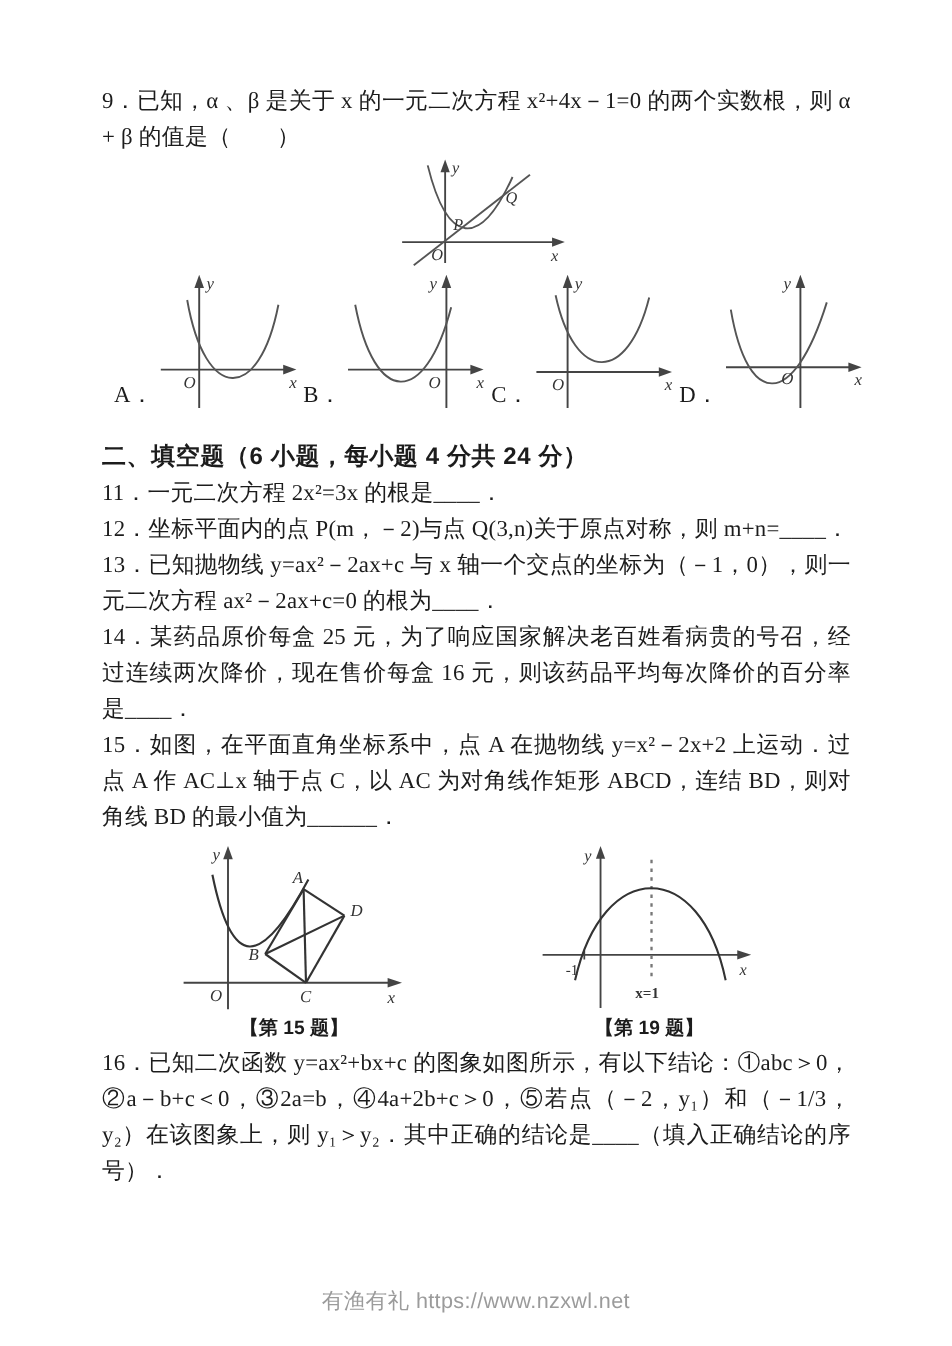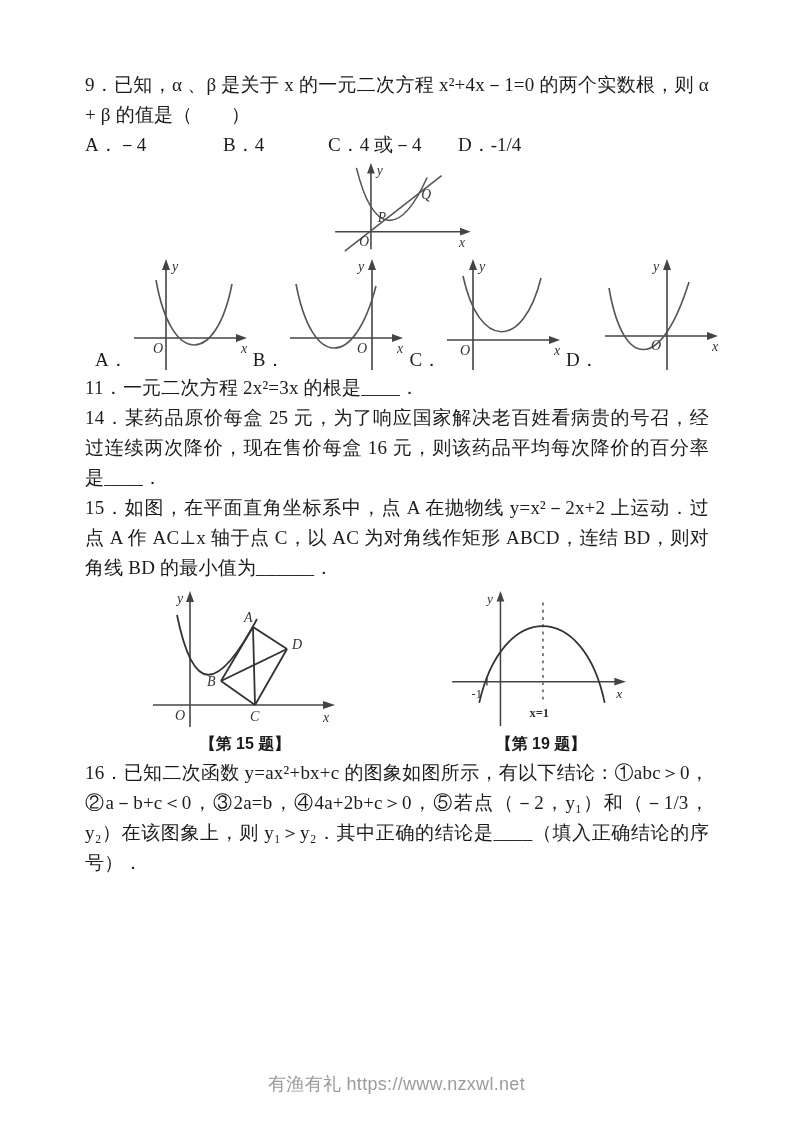--- a/index.html
+++ b/index.html
@@ -80,26 +80,20 @@
   .stroke-dark { fill: none; stroke: #333; stroke-width: 1.8; }
   .axis { fill: none; stroke: #444; stroke-width: 1.6; }
   .arrow { fill: #444; stroke: none; }
 </style>
 </head>
 <body>
 
 <div class="page">
 
   <div class="para q-block">9．已知，α 、β 是关于 x 的一元二次方程 x²+4x－1=0 的两个实数根，则 α + β 的值是（　　）</div>
-  <div class="options-row">
-    <span class="opt opt-a">A．－4</span>
-    <span class="opt opt-b">B．4</span>
-    <span class="opt opt-c">C．4 或－4</span>
-    <span class="opt opt-d">D．-1/4</span>
-  </div>
 
 
   <div class="main-graph-wrap">
     <svg width="150" height="92" viewBox="0 0 150 95">
       <line class="axis" x1="8" y1="72" x2="140" y2="72"></line>
       <polygon class="arrow" points="148,72 137,68 137,76"></polygon>
       <line class="axis" x1="45" y1="90" x2="45" y2="8"></line>
       <polygon class="arrow" points="45,1 41,12 49,12"></polygon>
       <line class="stroke" x1="18" y1="92" x2="118" y2="14"></line>
       <path class="stroke" d="M 30,6 C 47,75 75,78 103,16"></path>
@@ -159,22 +153,25 @@
         <line class="axis" x1="68" y1="112" x2="68" y2="6"></line>
         <polygon class="arrow" points="68,1 64,12 72,12"></polygon>
         <path class="stroke" d="M 10,30 C 24,112 62,114 90,24"></path>
         <text x="54" y="13">y</text>
         <text x="113" y="93">x</text>
         <text x="52" y="92">O</text>
       </svg>
     </div>
   </div>
 
+  <div class="section-heading">二、填空题（6 小题，每小题 4 分共 24 分）</div>
 
   <div class="para q-block">11．一元二次方程 2x²=3x 的根是____．</div>
+  <div class="para q-block">12．坐标平面内的点 P(m，－2)与点 Q(3,n)关于原点对称，则 m+n=____．</div>
+  <div class="para q-block">13．已知抛物线 y=ax²－2ax+c 与 x 轴一个交点的坐标为（－1，0），则一元二次方程 ax²－2ax+c=0 的根为____．</div>
   <div class="para q-block">14．某药品原价每盒 25 元，为了响应国家解决老百姓看病贵的号召，经过连续两次降价，现在售价每盒 16 元，则该药品平均每次降价的百分率是____．</div>
   <div class="para q-block">15．如图，在平面直角坐标系中，点 A 在抛物线 y=x²－2x+2 上运动．过点 A 作 AC⊥x 轴于点 C，以 AC 为对角线作矩形 ABCD，连结 BD，则对角线 BD 的最小值为______．</div>
 
   <div class="figures-row">
     <div class="figure-col">
       <svg width="200" height="140" viewBox="0 0 200 140">
         <line class="axis" x1="8" y1="116" x2="182" y2="116"></line>
         <polygon class="arrow" points="190,116 178,112 178,120"></polygon>
         <line class="axis" x1="45" y1="138" x2="45" y2="8"></line>
         <polygon class="arrow" points="45,2 41,13 49,13"></polygon>

